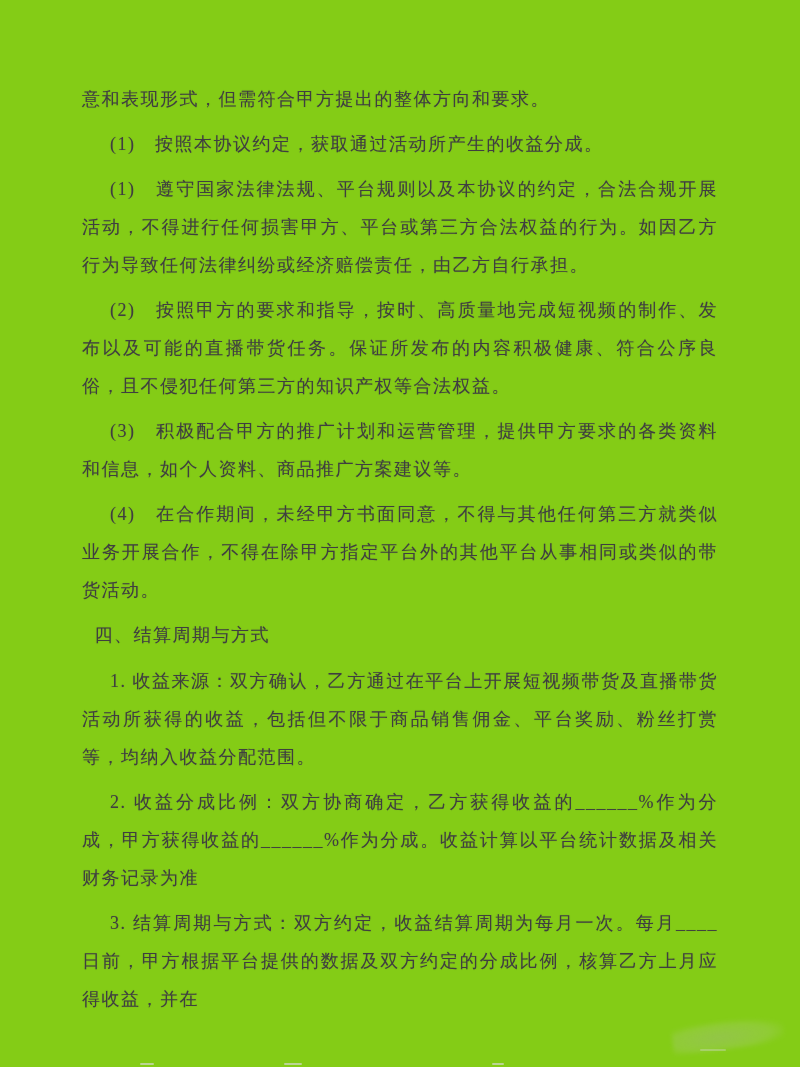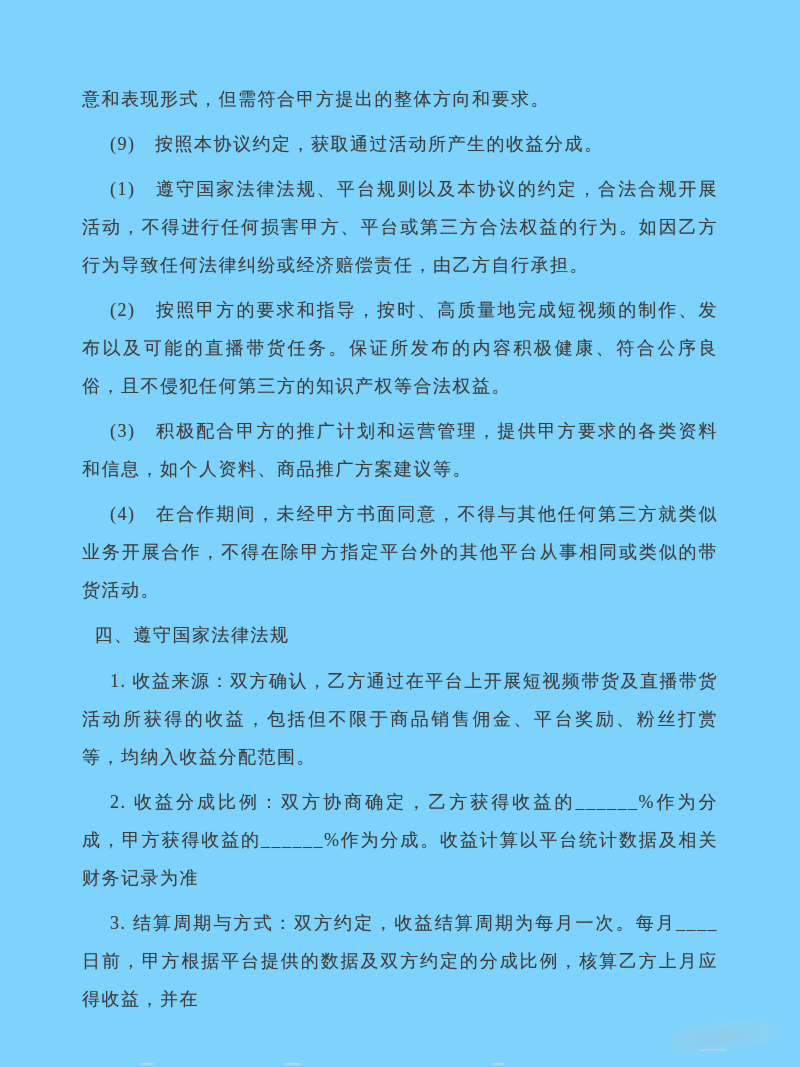--- a/index.html
+++ b/index.html
@@ -4,21 +4,21 @@
 <style>
   html, body {
     margin: 0;
     padding: 0;
     background: #ffffff;
   }
   .page {
     position: relative;
     width: 800px;
     height: 1067px;
-    background: #7dd3fc;
+    background: #84cc16;
     overflow: hidden;
     font-family: "Liberation Serif", "DejaVu Serif", serif;
   }
   .content {
     position: absolute;
     top: 80px;
     left: 82px;
     width: 636px;
     color: #3f3f3f;
     font-size: 18px;
@@ -62,26 +62,26 @@
   .edge-dash.d2 { left: 284px; width: 18px; }
   .edge-dash.d3 { left: 492px; width: 12px; }
   .edge-dash.d4 { left: 700px; width: 26px; bottom: 16px; opacity: 0.35; }
 </style>
 </head>
 <body>
 
 <div class="page">
   <div class="content">
       <p class="continuation">意和表现形式，但需符合甲方提出的整体方向和要求。</p>
-      <p class="item">(9)　按照本协议约定，获取通过活动所产生的收益分成。</p>
+      <p class="item">(1)　按照本协议约定，获取通过活动所产生的收益分成。</p>
       <p class="item">(1)　遵守国家法律法规、平台规则以及本协议的约定，合法合规开展活动，不得进行任何损害甲方、平台或第三方合法权益的行为。如因乙方行为导致任何法律纠纷或经济赔偿责任，由乙方自行承担。</p>
       <p class="item">(2)　按照甲方的要求和指导，按时、高质量地完成短视频的制作、发布以及可能的直播带货任务。保证所发布的内容积极健康、符合公序良俗，且不侵犯任何第三方的知识产权等合法权益。</p>
       <p class="item">(3)　积极配合甲方的推广计划和运营管理，提供甲方要求的各类资料和信息，如个人资料、商品推广方案建议等。</p>
       <p class="item">(4)　在合作期间，未经甲方书面同意，不得与其他任何第三方就类似业务开展合作，不得在除甲方指定平台外的其他平台从事相同或类似的带货活动。</p>
-      <p class="heading">四、遵守国家法律法规</p>
+      <p class="heading">四、结算周期与方式</p>
       <p class="item">1. 收益来源：双方确认，乙方通过在平台上开展短视频带货及直播带货活动所获得的收益，包括但不限于商品销售佣金、平台奖励、粉丝打赏等，均纳入收益分配范围。</p>
       <p class="item">2. 收益分成比例：双方协商确定，乙方获得收益的______%作为分成，甲方获得收益的______%作为分成。收益计算以平台统计数据及相关财务记录为准</p>
       <p class="item">3. 结算周期与方式：双方约定，收益结算周期为每月一次。每月____日前，甲方根据平台提供的数据及双方约定的分成比例，核算乙方上月应得收益，并在</p>
     </div>
   <div class="watermark"></div>
   <div class="edge-dash d1"></div>
   <div class="edge-dash d2"></div>
   <div class="edge-dash d3"></div>
   <div class="edge-dash d4"></div>
 </div>

